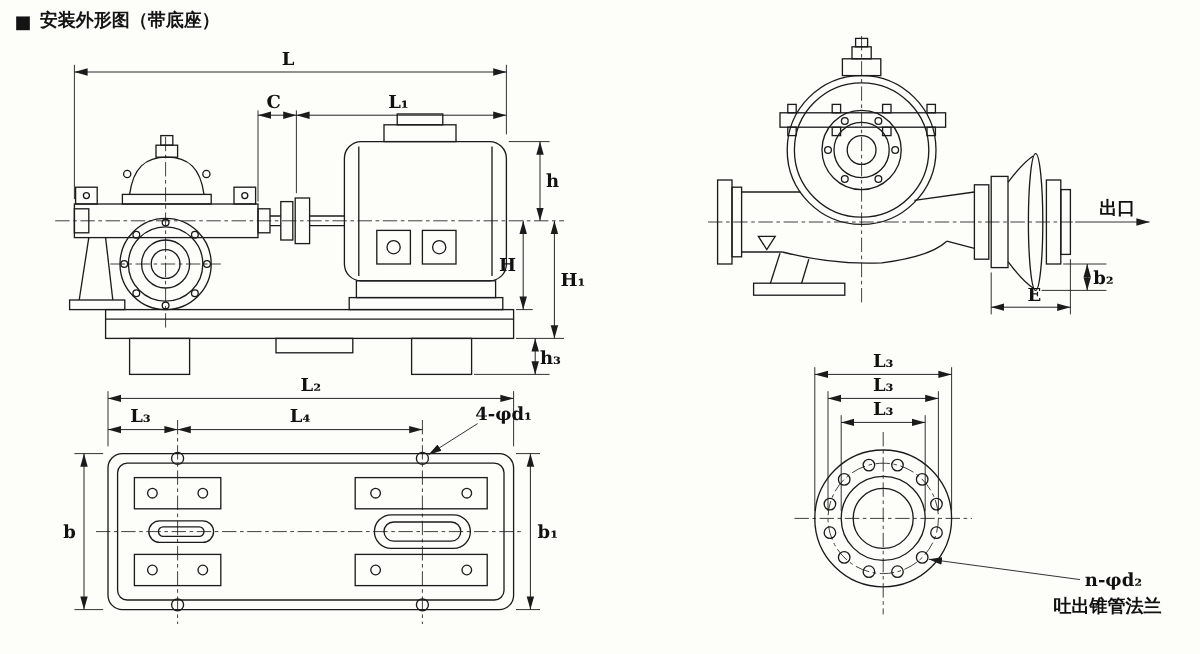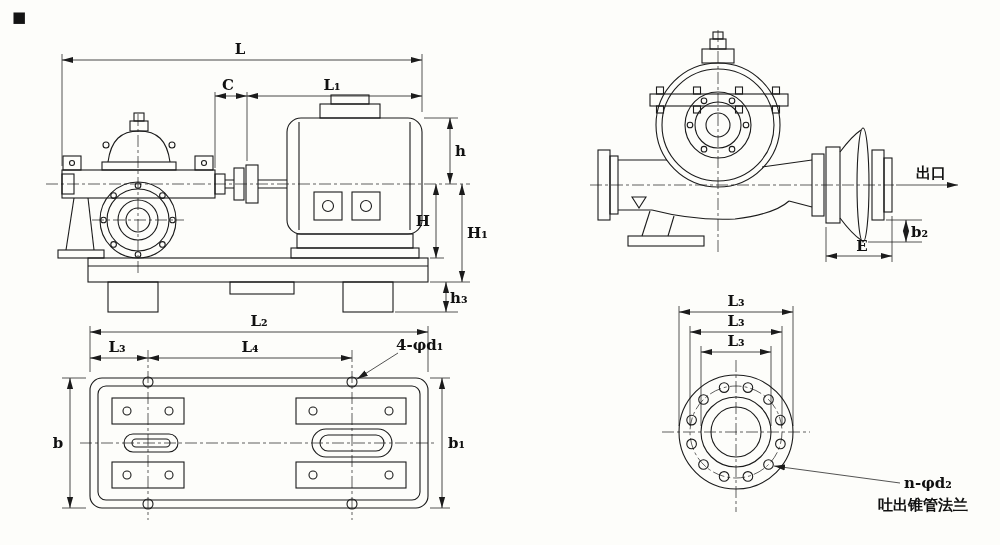--- a/index.html
+++ b/index.html
@@ -311,15 +311,16 @@
 
     <path class="e" marker-end="url(#arr)" d="M900,483 L774,466"></path>
     <text class="t" x="904" y="488">n-φd₂</text>
     <text class="z" x="878" y="510">吐出锥管法兰</text>
   </g>
 </g>
 </svg>
 
 <div class="title-row">
   <span>■</span>
+  <span>安装外形图（带底座）</span>
 </div>
 
 </div>
 
 </body></html>

